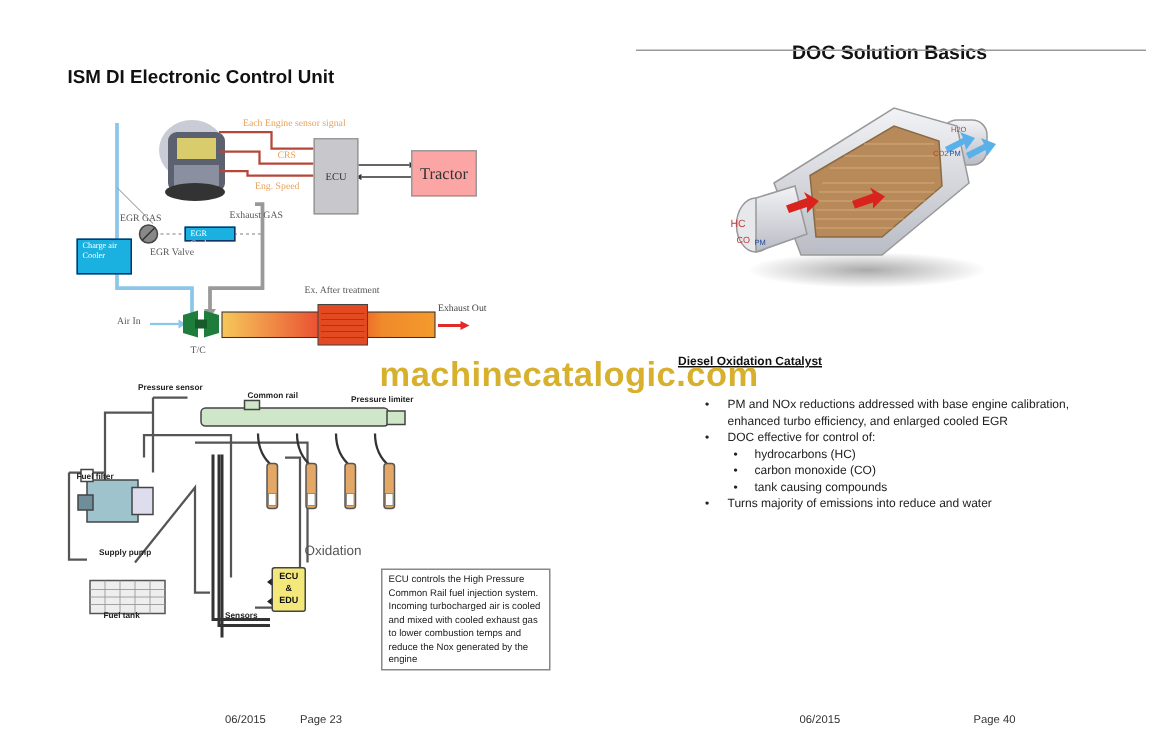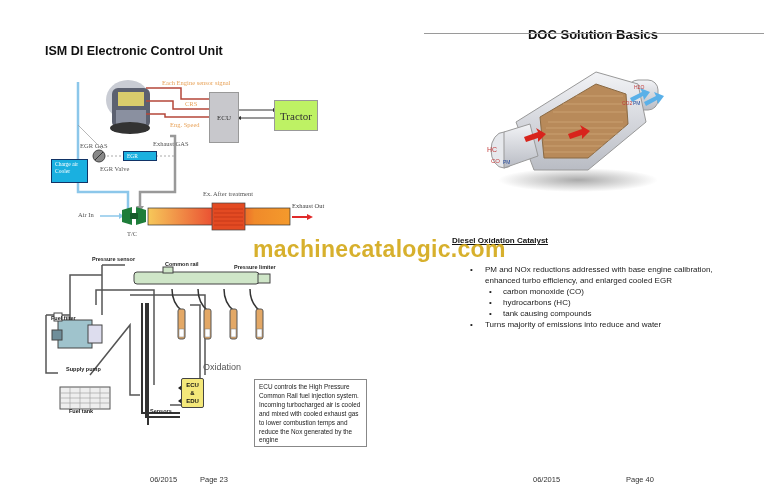--- a/index.html
+++ b/index.html
@@ -6,21 +6,21 @@
   body{width:768px;height:497px;position:relative;overflow:hidden;font-family:"Liberation Sans",sans-serif;color:#111;}
   .abs{position:absolute;}
   .page-title-left{left:45px;top:44px;font-size:12.5px;font-weight:bold;}
   .page-title-right{left:420px;width:346px;top:27px;text-align:center;font-size:13px;font-weight:bold;}
   .title-rule{left:424px;top:33px;width:340px;height:1px;background:#9a9a9a;}
   .lbl{font-size:7px;white-space:nowrap;}
   .orange-lbl{color:#e8a35a;font-family:"Liberation Serif",serif;font-size:6.5px;}
   .gray-lbl{color:#555;font-family:"Liberation Serif",serif;font-size:6.5px;}
   .box-cyan{background:#1ab0e0;border:1px solid #136;color:#fff;font-family:"Liberation Serif",serif;font-size:5.5px;line-height:7px;padding:1px 3px;box-sizing:border-box;}
   .ecu-box{left:209px;top:92px;width:28px;height:49px;background:#c8c8cc;border:1px solid #999;display:flex;align-items:center;justify-content:center;font-family:"Liberation Serif",serif;font-size:7px;color:#333;}
-  .tractor-box{left:274px;top:100px;width:42px;height:29px;background:#bef264;border:1px solid #999;display:flex;align-items:center;justify-content:center;font-family:"Liberation Serif",serif;font-size:11px;color:#333;}
+  .tractor-box{left:274px;top:100px;width:42px;height:29px;background:#fca5a5;border:1px solid #999;display:flex;align-items:center;justify-content:center;font-family:"Liberation Serif",serif;font-size:11px;color:#333;}
   .desc-box{left:254px;top:379px;width:113px;height:68px;border:1px solid #888;padding:3px 4px;box-sizing:border-box;font-size:6.4px;line-height:8.9px;color:#222;}
   .ecu-edu{left:181px;top:378px;width:23px;height:30px;background:#f4e87a;border:1px solid #444;border-radius:2px;font-size:6px;font-weight:bold;text-align:center;line-height:8px;padding-top:2px;box-sizing:border-box;}
   .bold-small{font-size:5.5px;font-weight:bold;color:#222;}
   .watermark{left:253px;top:236px;font-size:23px;font-weight:bold;color:#d4aa1c;opacity:0.92;letter-spacing:0.3px;white-space:nowrap;}
   .doc-heading{left:452px;top:236px;font-size:8px;font-weight:bold;text-decoration:underline;}
   .bullets{left:452px;top:248px;width:300px;font-size:8px;line-height:11px;color:#222;}
   .bullets ul{margin:16px;padding:0;list-style:none;}
   .bullets li{position:relative;padding-left:17px;}
   .bullets li::before{content:"•";position:absolute;left:2px;}
   .bullets li.sub{padding-left:35px;}
@@ -243,23 +243,24 @@
 <div class="abs" style="left:491px;top:158px;font-size:6px;color:#c23a3a;">CO</div>
 <div class="abs" style="left:503px;top:159px;font-size:5px;color:#234a9a;">PM</div>
 <div class="abs" style="left:634px;top:84px;font-size:5px;color:#c23a3a;">H2O</div>
 <div class="abs" style="left:622px;top:100px;font-size:5px;color:#c23a3a;">CO2</div>
 <div class="abs" style="left:633px;top:100px;font-size:5px;color:#234a9a;">PM</div>
 
 <div class="abs doc-heading">Diesel Oxidation Catalyst</div>
 <div class="abs bullets">
   <ul>
     <li>PM and NOx reductions addressed with base engine calibration, enhanced turbo efficiency, and enlarged cooled EGR</li>
+    <li>DOC effective for control of:</li>
+    <li class="sub">hydrocarbons (HC)</li>
     <li class="sub">carbon monoxide (CO)</li>
-    <li class="sub">hydrocarbons (HC)</li>
     <li class="sub">tank causing compounds</li>
     <li>Turns majority of emissions into reduce and water</li>
   </ul>
 </div>
 
 <div class="abs footer" style="left:533px;top:475px;">06/2015</div>
-<div class="abs footer" style="left:583px;top:475px;padding-left:43px;">Page 40</div>
+<div class="abs footer" style="left:606px;top:475px;padding-left:43px;">Page 40</div>
 
 <div class="abs watermark">machinecatalogic.com</div>
 
 </body></html>

